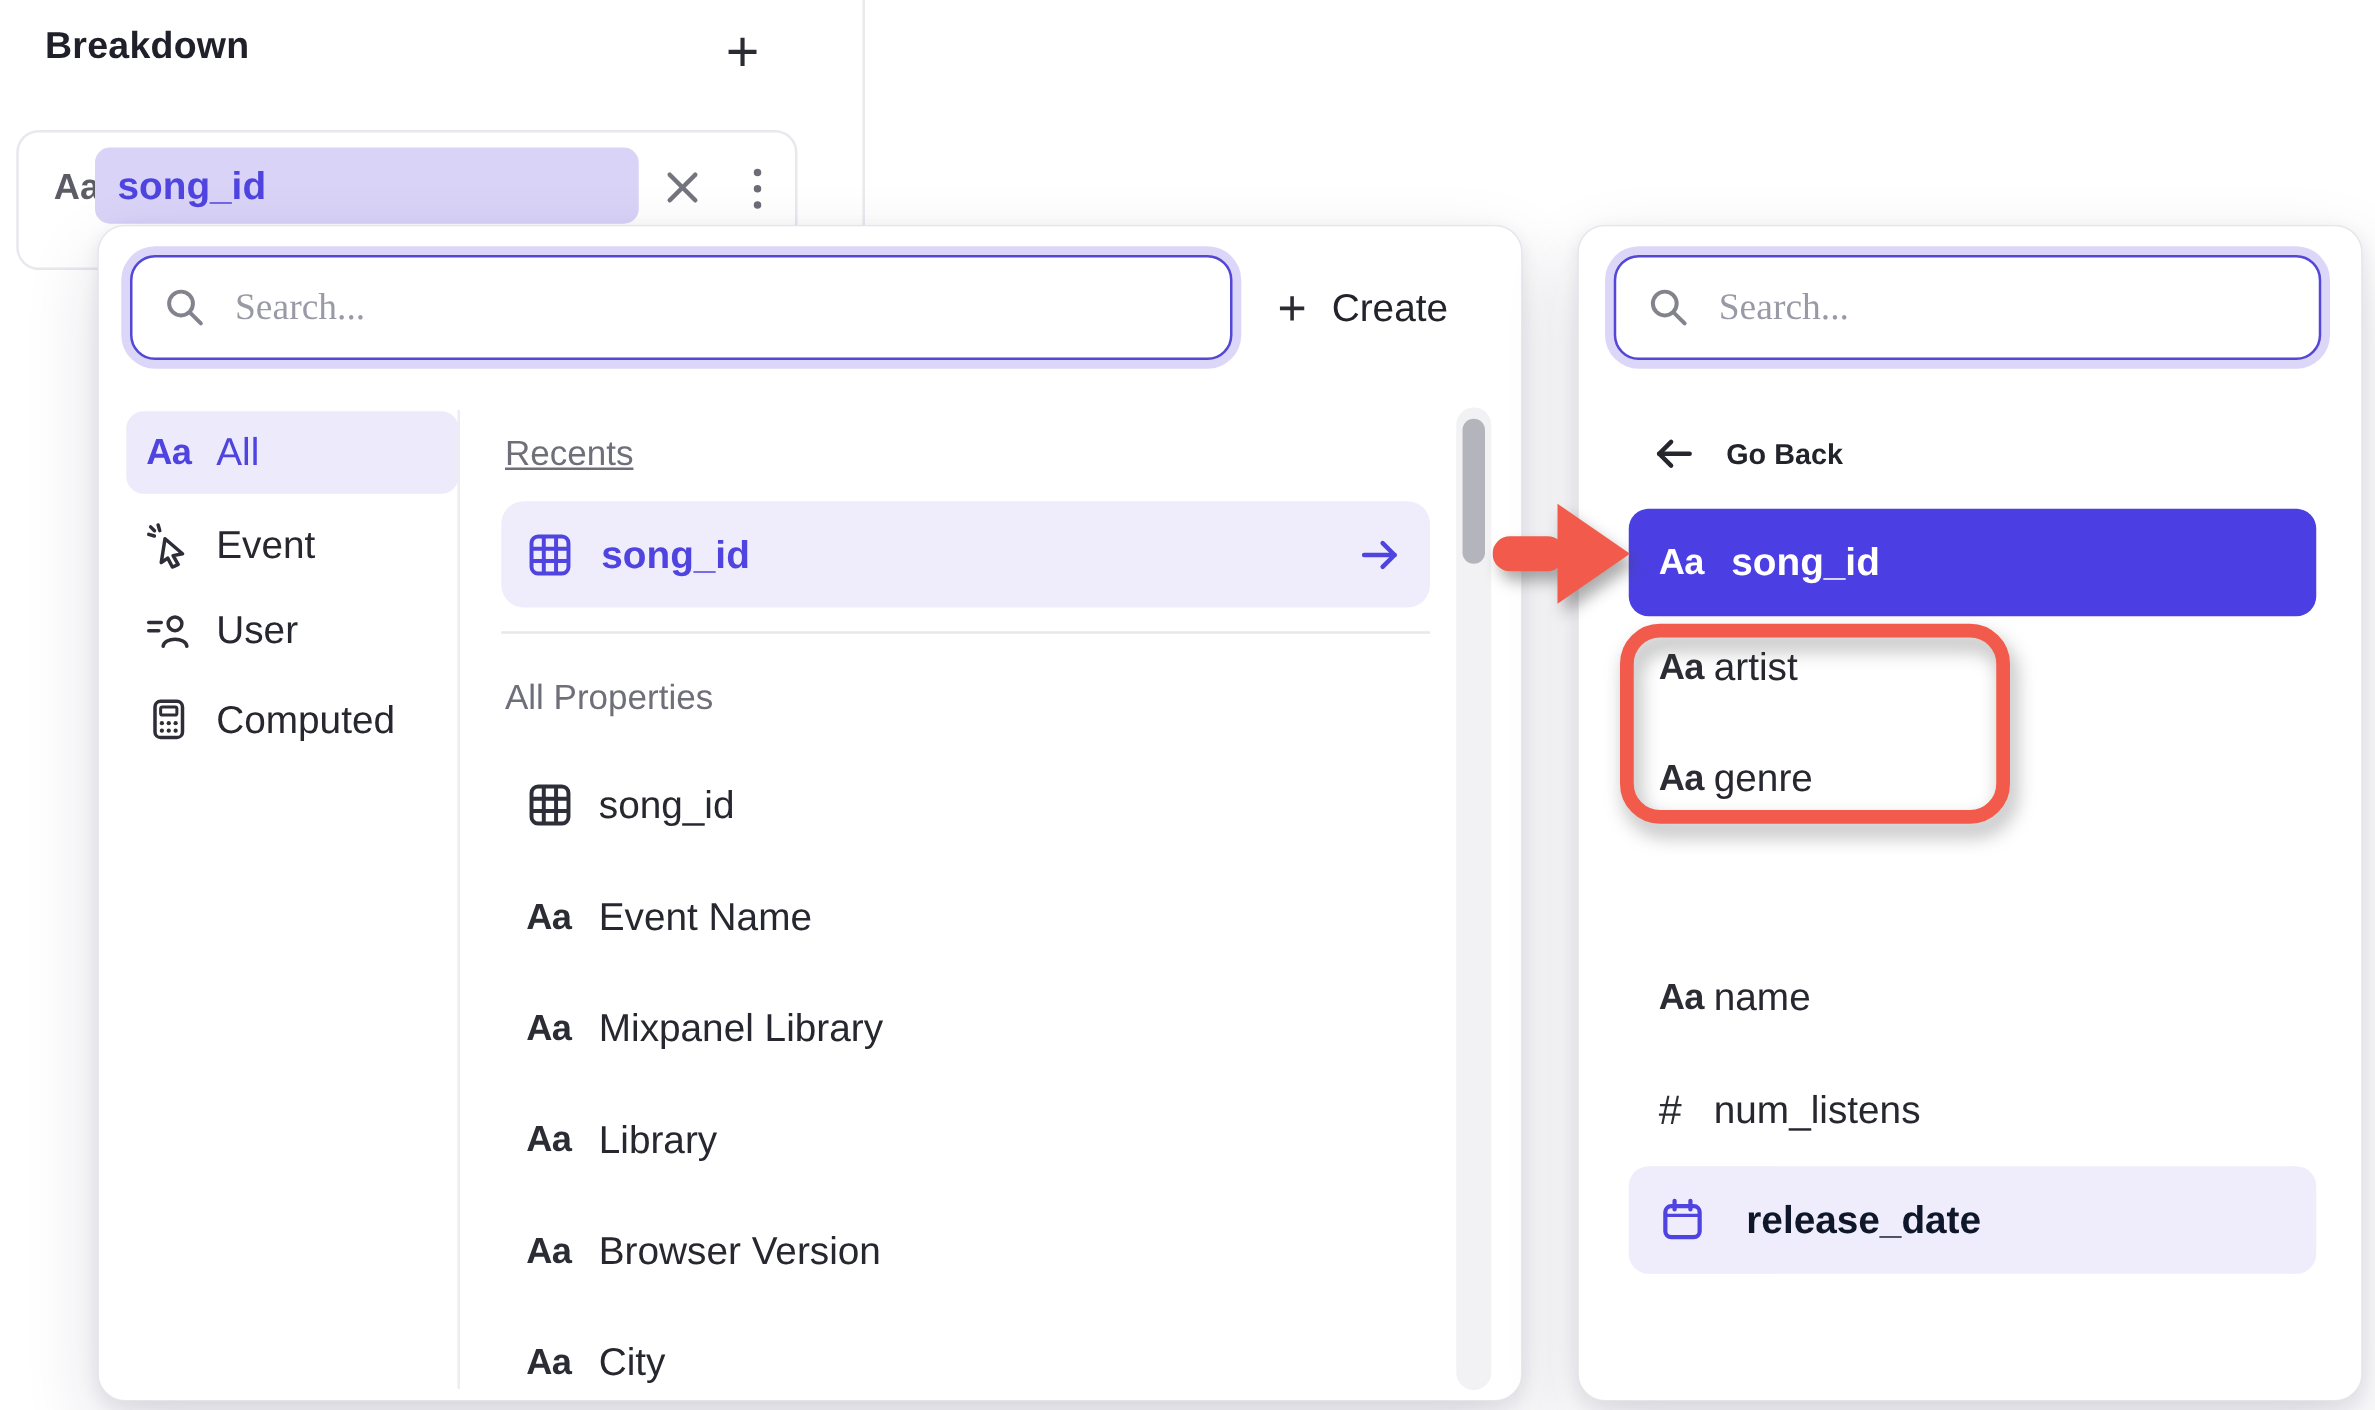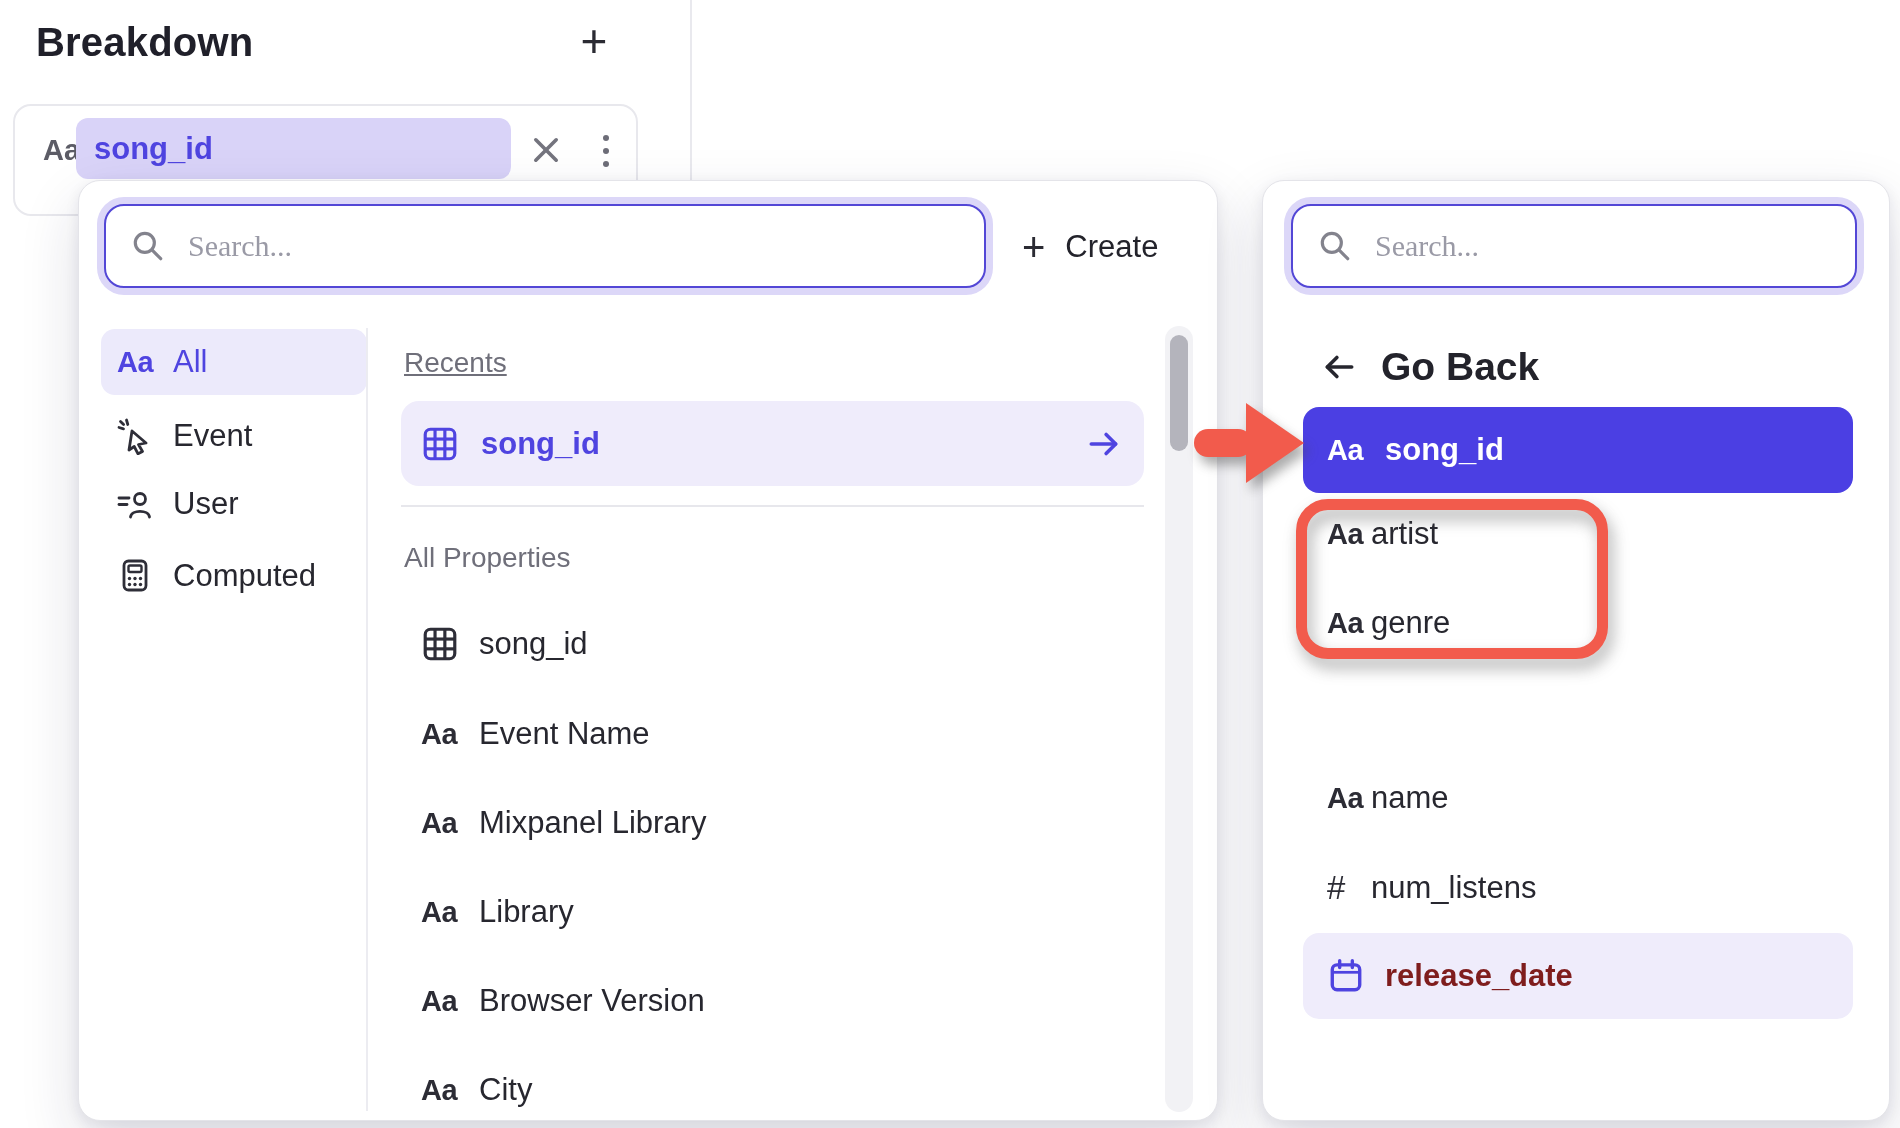--- a/index.html
+++ b/index.html
@@ -1,20 +1,20 @@
 <!DOCTYPE html>
 <html><head>
 <meta charset="utf-8">
 <style>
   html,body{margin:0;padding:0;width:1900px;height:1128px;background:#ffffff;
     font-family:"Liberation Sans",sans-serif;overflow:hidden;}
   .stage{position:absolute;left:0;top:0;width:1900px;height:1128px;}
 
   
-  .bd-title{position:absolute;left:36px;top:20px;font-size:40px;font-weight:700;color:#20202a;letter-spacing:.2px;}
+  .bd-title{position:absolute;left:36px;top:20px;font-size:30px;font-weight:700;color:#20202a;letter-spacing:.2px;}
   .add-breakdown{position:absolute;left:566px;top:10px;width:56px;height:62px;display:flex;align-items:center;justify-content:center;
     font-size:46px;font-weight:400;color:#2b2b33;cursor:pointer;}
   .v-divider-top{position:absolute;left:690px;top:0;width:2px;height:213px;background:#e9e9ee;}
 
   .chip-card{position:absolute;left:13px;top:104px;width:625px;height:112px;background:#fff;
     border:2px solid #e8e8ed;border-radius:18px;box-sizing:border-box;z-index:1;}
   .chip-aa{position:absolute;left:28px;top:28px;font-size:29px;font-weight:600;color:#5c5c66;}
   .chip-pill{position:absolute;left:61px;top:12px;width:435px;height:61px;background:#d9d3f8;border-radius:12px;
     display:flex;align-items:center;padding-left:18px;box-sizing:border-box;cursor:pointer;}
   .chip-pill span{font-size:31px;font-weight:700;color:#4f44e0;}
@@ -66,31 +66,31 @@
   .prop-item .lbl{font-size:31px;font-weight:500;color:#27272f;}
   .left-item{left:342px;width:700px;}
   .left-item .lbl{margin-left:14px;}
 
   
   .scroll-gutter{position:absolute;left:1086px;top:145px;width:28px;height:786px;background:#f2f2f5;border-radius:14px;}
   .scroll-thumb{position:absolute;left:1091px;top:154px;width:18px;height:116px;background:#b4b4bc;border-radius:9px;cursor:pointer;}
 
   
   .go-back{position:absolute;left:58px;top:164px;display:flex;align-items:center;gap:24px;cursor:pointer;}
-  .go-back .lbl{font-size:39px;font-weight:600;color:#23232b;}
+  .go-back .lbl{font-size:23px;font-weight:600;color:#23232b;}
   .sel-row{position:absolute;left:40px;top:226px;width:550px;height:86px;background:#4b3fe3;border-radius:16px;
     display:flex;align-items:center;cursor:pointer;}
   .sel-row .ic{width:44px;margin-left:24px;}
   .sel-row .lbl{margin-left:14px;font-size:31px;font-weight:700;color:#fff;}
   .right-item{left:64px;width:520px;}
   .right-item .lbl{}
   .release-row{position:absolute;left:40px;top:752px;width:550px;height:86px;background:#efecfb;border-radius:16px;
     display:flex;align-items:center;cursor:pointer;}
   .release-row .ic{width:44px;margin-left:24px;display:flex;align-items:center;}
-  .release-row .lbl{margin-left:14px;font-size:31px;font-weight:700;color:#7f1d1d;}
+  .release-row .lbl{margin-left:26px;font-size:31px;font-weight:700;color:#0f172a;}
 
   
   .red-arrow{position:absolute;left:1194px;top:400px;z-index:30;filter:drop-shadow(5px 8px 6px rgba(70,70,70,.45));}
   .red-rect{position:absolute;left:1296px;top:499px;width:312px;height:160px;border:11px solid #f25b4c;border-radius:32px;
     box-sizing:border-box;z-index:30;filter:drop-shadow(4px 9px 8px rgba(70,70,70,.45));}
 </style>
 </head>
 <body>
 
 <div class="stage">

